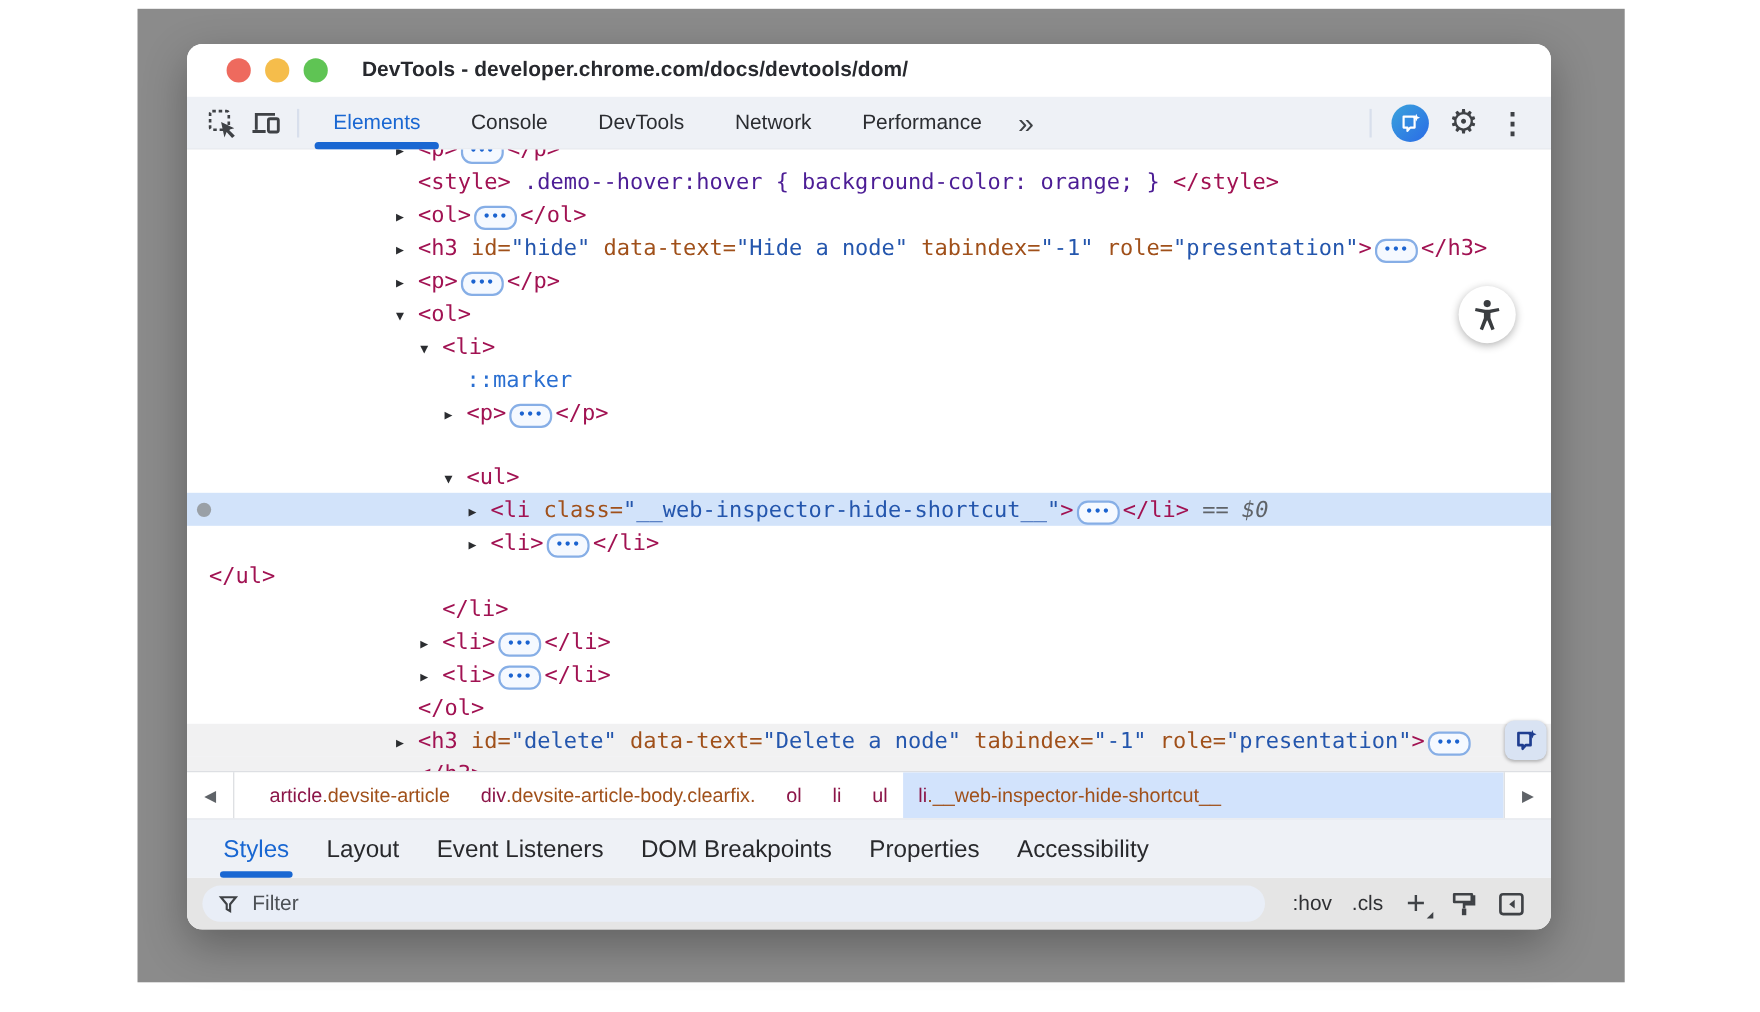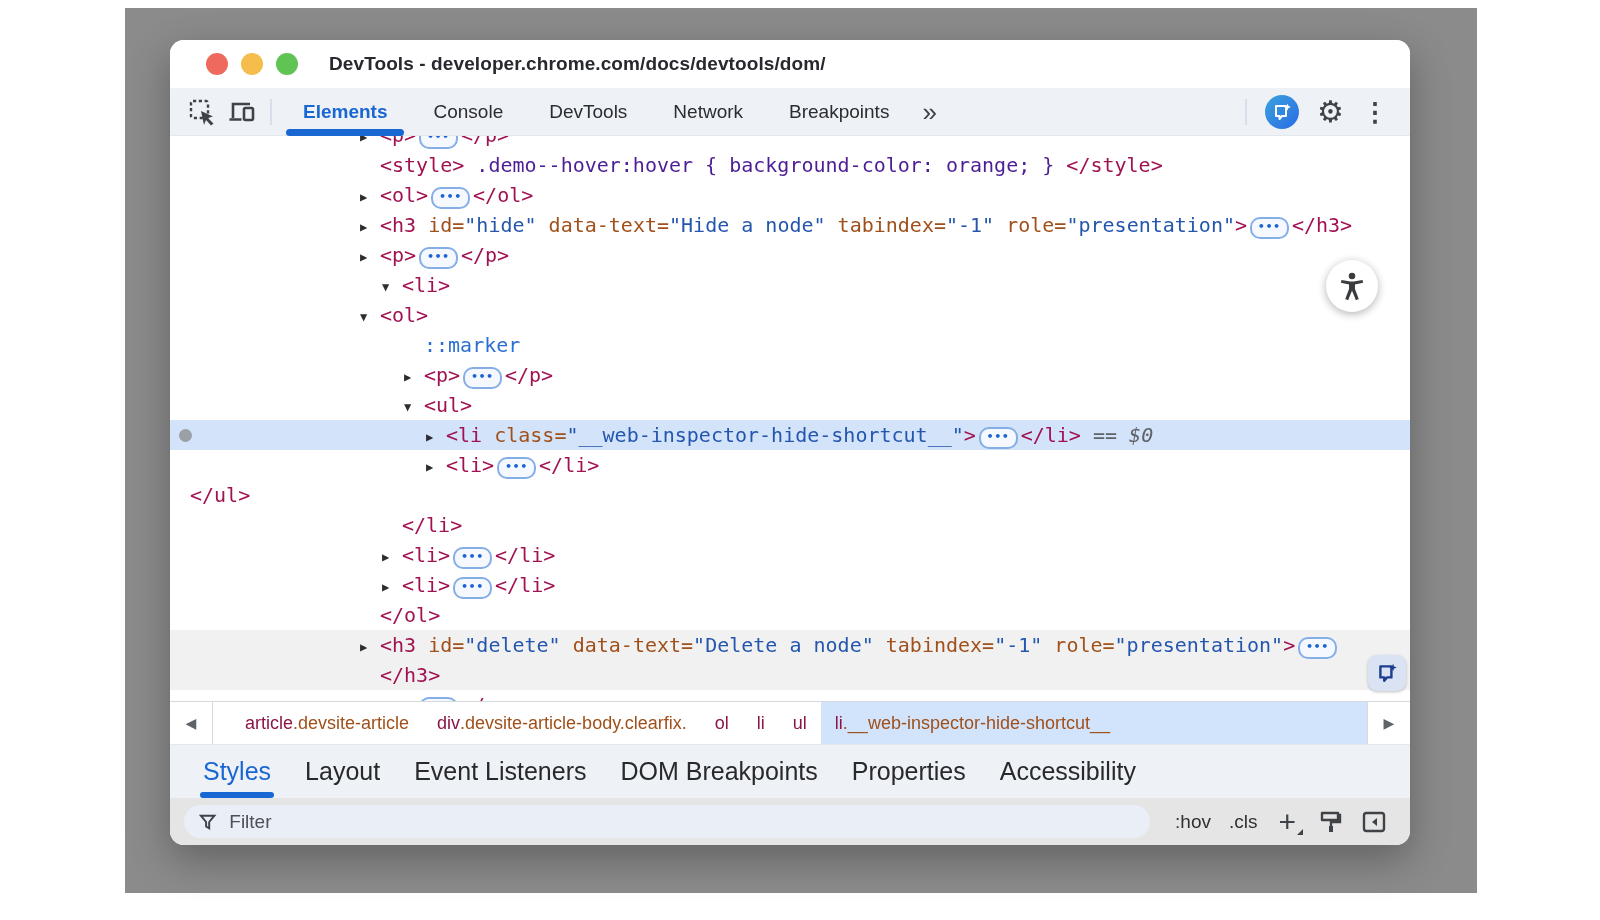--- a/index.html
+++ b/index.html
@@ -13,21 +13,21 @@
   .light{width:22px;height:22px;border-radius:50%;margin-right:13px;flex:none;}
   .light.red{background:#ee6a5e}.light.yellow{background:#f5bd4b}.light.green{background:#5fc454}
   .title-text{font-size:19px;font-weight:bold;color:#27292e;margin-left:18px;letter-spacing:.1px;}
   
   .toolbar{height:47px;background:#eef1f6;display:flex;align-items:center;flex:none;
     border-bottom:1px solid #e4e7ec;padding-left:12px;position:relative;}
   .tb-icon{width:40px;height:36px;display:flex;align-items:center;justify-content:center;flex:none;color:#3f4246;}
   .tb-sep{width:2px;height:26px;background:#d8dfec;margin:0 8px;flex:none;}
   .tabs{display:flex;height:100%;align-items:center;}
   .tab{padding:0 23px;font-size:19px;color:#2b2d31;height:100%;display:flex;align-items:center;position:relative;cursor:default;}
-  .tab.selected{color:#1967d2;font-weight:bold;}
+  .tab.selected{color:#1967d2;font-weight:normal;}
   .tab.selected::after{content:"";position:absolute;left:6px;right:6px;bottom:-1px;height:7px;border-radius:4px;background:#1967d2;}
   .chevron{font-size:26px;color:#3f4246;padding:0 10px;line-height:36px;}
   .tb-right{margin-left:auto;display:flex;align-items:center;padding-right:18px;}
   .ai-btn{width:34px;height:34px;border-radius:50%;background:linear-gradient(135deg,#3aa3dc,#2a6be6);
     display:flex;align-items:center;justify-content:center;margin:0 10px;}
   .gear{font-size:30px;color:#3f4246;margin:0 8px;line-height:34px;}
   .kebab{font-size:26px;font-weight:bold;color:#3f4246;margin:0 4px 0 10px;line-height:34px;}
   
   .tree{flex:1;overflow:hidden;position:relative;background:#fff;
     font-family:"DejaVu Sans Mono",monospace;font-size:20px;}
@@ -54,21 +54,21 @@
   .crumb-nav{width:42px;flex:none;display:flex;align-items:center;justify-content:center;color:#5f6368;font-size:14px;}
   .crumb-nav.back{border-right:1px solid #d6d9dd;}
   .crumb-nav.fwd{border-left:1px solid #d6d9dd;}
   .crumbs{display:flex;align-items:stretch;flex:1;overflow:hidden;padding-left:18px;}
   .crumb{display:flex;align-items:center;padding:0 14px;white-space:nowrap;}
   .crumb .t{color:#8b1548}.crumb .cl{color:#a0501a}
   .crumb.selected{background:#d2e3fc;flex:1;}
   
   .paneltabs{height:53px;flex:none;background:#eef1f6;display:flex;align-items:center;padding-left:16px;
     border-top:1px solid #e4e7ec;position:relative;}
-  .ptab{font-size:25px;color:#28292c;padding:0 17px;height:100%;display:flex;align-items:center;position:relative;}
+  .ptab{font-size:22px;color:#28292c;padding:0 17px;height:100%;display:flex;align-items:center;position:relative;}
   .ptab.selected{color:#1967d2;}
   .ptab.selected::after{content:"";position:absolute;left:14px;right:14px;bottom:0;height:6px;border-radius:4px;background:#1967d2;}
   
   .filterbar{height:47px;flex:none;background:#e5e5e5;display:flex;align-items:center;padding:0 14px;}
   .filter-pill{flex:1;height:33px;border-radius:17px;background:#e9eef7;display:flex;align-items:center;
     padding:0 14px;margin-right:16px;}
   .filter-input{border:none;outline:none;background:transparent;font-size:19px;color:#3c4043;
     font-family:"Liberation Sans",sans-serif;width:100%;margin-left:10px;}
   .filter-input::placeholder{color:#4d5156;opacity:1;}
   .pseudo-toggle{font-size:19px;color:#303134;margin:0 9px;font-family:"Liberation Sans",sans-serif;}
@@ -104,21 +104,21 @@
         <path d="M2.5 22.5 h12" stroke="#3f4246" stroke-width="2.6"></path>
         <rect x="17" y="11" width="9" height="12" rx="1.5" stroke="#3f4246" stroke-width="2.6" fill="#eef1f6"></rect>
       </svg>
     </span>
     <span class="tb-sep"></span>
     <div class="tabs" id="main-tabs">
         <div class="tab selected">Elements</div>
         <div class="tab">Console</div>
         <div class="tab">DevTools</div>
         <div class="tab">Network</div>
-        <div class="tab">Breakpoints</div>
+        <div class="tab">Performance</div>
       </div>
     <span class="chevron">»</span>
     <div class="tb-right">
       <span class="tb-sep"></span>
       <span class="ai-btn">
         <svg width="20" height="20" viewBox="0 0 20 20" fill="none">
           <path d="M4 4 h10 v10 h-4 l-2.5 3 v-3 H4 Z" stroke="#fff" stroke-width="2" stroke-linejoin="round"></path>
           <path d="M15.5 1.5 l1 2.5 2.5 1 -2.5 1 -1 2.5 -1-2.5 -2.5-1 2.5-1 Z" fill="#fff"></path>
         </svg>
       </span>
@@ -138,25 +138,25 @@
       <svg width="22" height="22" viewBox="0 0 20 20" fill="none">
         <path d="M4 4 h10 v10 h-4 l-2.5 3 v-3 H4 Z" stroke="#1f3d8f" stroke-width="2.2" stroke-linejoin="round"></path>
         <path d="M15.5 1.5 l1 2.5 2.5 1 -2.5 1 -1 2.5 -1-2.5 -2.5-1 2.5-1 Z" fill="#1f3d8f"></path>
       </svg>
     </div>
   <div class="row clip-top" style="padding-left: 190px;"><span class="arrow">▶</span><span class="c-tag">&lt;p&gt;</span><span class="pill">•••</span><span class="c-tag">&lt;/p&gt;</span></div>
       <div class="row" style="padding-left: 190px;"><span class="arrow"></span><span class="c-tag">&lt;style&gt;</span><span class="c-txt"> .demo--hover:hover { background-color: orange; } </span><span class="c-tag">&lt;/style&gt;</span></div>
       <div class="row" style="padding-left: 190px;"><span class="arrow">▶</span><span class="c-tag">&lt;ol&gt;</span><span class="pill">•••</span><span class="c-tag">&lt;/ol&gt;</span></div>
       <div class="row" style="padding-left: 190px;"><span class="arrow">▶</span><span class="c-tag">&lt;h3</span><span class="c-txt"> </span><span class="c-attr">id=</span><span class="c-val">"hide"</span><span class="c-txt"> </span><span class="c-attr">data-text=</span><span class="c-val">"Hide a node"</span><span class="c-txt"> </span><span class="c-attr">tabindex=</span><span class="c-val">"-1"</span><span class="c-txt"> </span><span class="c-attr">role=</span><span class="c-val">"presentation"</span><span class="c-tag">&gt;</span><span class="pill">•••</span><span class="c-tag">&lt;/h3&gt;</span></div>
       <div class="row" style="padding-left: 190px;"><span class="arrow">▶</span><span class="c-tag">&lt;p&gt;</span><span class="pill">•••</span><span class="c-tag">&lt;/p&gt;</span></div>
+      <div class="row" style="padding-left: 190px;"><span class="arrow">▼</span><span class="c-tag">&lt;ol&gt;</span></div>
       <div class="row" style="padding-left: 212px;"><span class="arrow">▼</span><span class="c-tag">&lt;li&gt;</span></div>
-      <div class="row" style="padding-left: 190px;"><span class="arrow">▼</span><span class="c-tag">&lt;ol&gt;</span></div>
       <div class="row" style="padding-left: 234px;"><span class="arrow"></span><span class="c-mark">::marker</span></div>
       <div class="row" style="padding-left: 234px;"><span class="arrow">▶</span><span class="c-tag">&lt;p&gt;</span><span class="pill">•••</span><span class="c-tag">&lt;/p&gt;</span></div>
-      <div class="row" style="padding-left: 234px;"><span class="arrow">▼</span><span class="c-tag">&lt;ul&gt;</span></div>
+      <div class="row" style="padding-left: 234px; margin-top: 28px;"><span class="arrow">▼</span><span class="c-tag">&lt;ul&gt;</span></div>
       <div class="row selected" style="padding-left: 256px;"><span class="dot"></span><span class="arrow">▶</span><span class="c-tag">&lt;li</span><span class="c-txt"> </span><span class="c-attr">class=</span><span class="c-val">"__web-inspector-hide-shortcut__"</span><span class="c-tag">&gt;</span><span class="pill">•••</span><span class="c-tag">&lt;/li&gt;</span><span class="c-eq"> == </span><span class="c-dollar">$0</span></div>
       <div class="row" style="padding-left: 256px;"><span class="arrow">▶</span><span class="c-tag">&lt;li&gt;</span><span class="pill">•••</span><span class="c-tag">&lt;/li&gt;</span></div>
       <div class="row" style=""><span class="arrow"></span><span class="c-tag">&lt;/ul&gt;</span></div>
       <div class="row" style="padding-left: 212px;"><span class="arrow"></span><span class="c-tag">&lt;/li&gt;</span></div>
       <div class="row" style="padding-left: 212px;"><span class="arrow">▶</span><span class="c-tag">&lt;li&gt;</span><span class="pill">•••</span><span class="c-tag">&lt;/li&gt;</span></div>
       <div class="row" style="padding-left: 212px;"><span class="arrow">▶</span><span class="c-tag">&lt;li&gt;</span><span class="pill">•••</span><span class="c-tag">&lt;/li&gt;</span></div>
       <div class="row" style="padding-left: 190px;"><span class="arrow"></span><span class="c-tag">&lt;/ol&gt;</span></div>
       <div class="row gray" style="padding-left: 190px;"><span class="arrow">▶</span><span class="c-tag">&lt;h3</span><span class="c-txt"> </span><span class="c-attr">id=</span><span class="c-val">"delete"</span><span class="c-txt"> </span><span class="c-attr">data-text=</span><span class="c-val">"Delete a node"</span><span class="c-txt"> </span><span class="c-attr">tabindex=</span><span class="c-val">"-1"</span><span class="c-txt"> </span><span class="c-attr">role=</span><span class="c-val">"presentation"</span><span class="c-tag">&gt;</span><span class="pill">•••</span></div>
       <div class="row gray" style="padding-left: 190px;"><span class="arrow"></span><span class="c-tag">&lt;/h3&gt;</span></div>
       <div class="row clip-bottom" style="padding-left: 190px;"><span class="arrow">▶</span><span class="c-tag">&lt;p&gt;</span><span class="pill">•••</span><span class="c-tag">&lt;/p&gt;</span></div>

